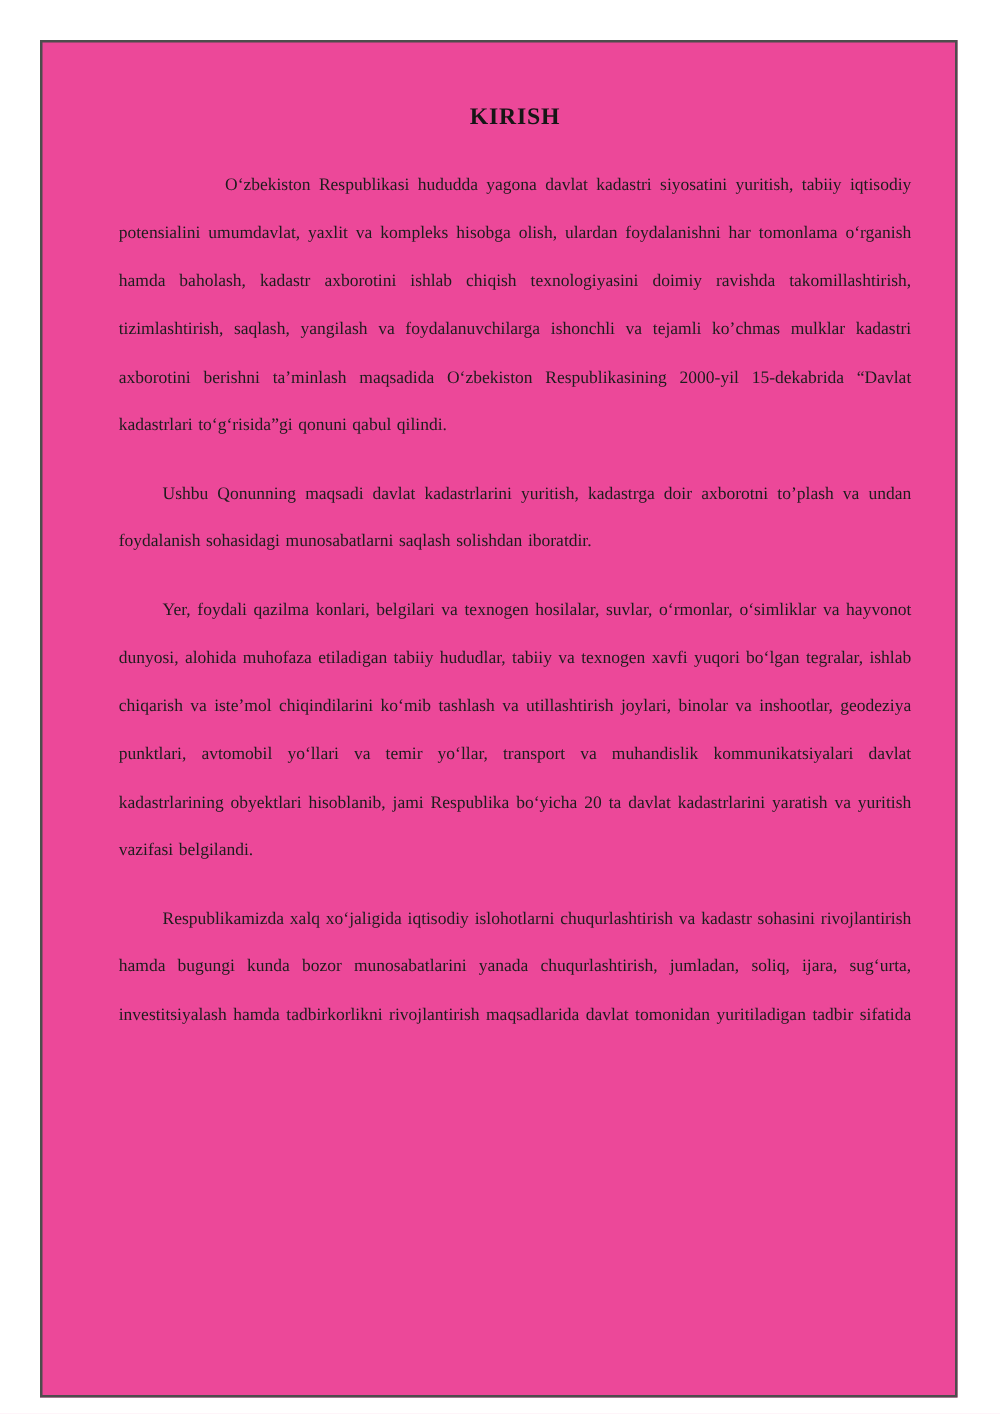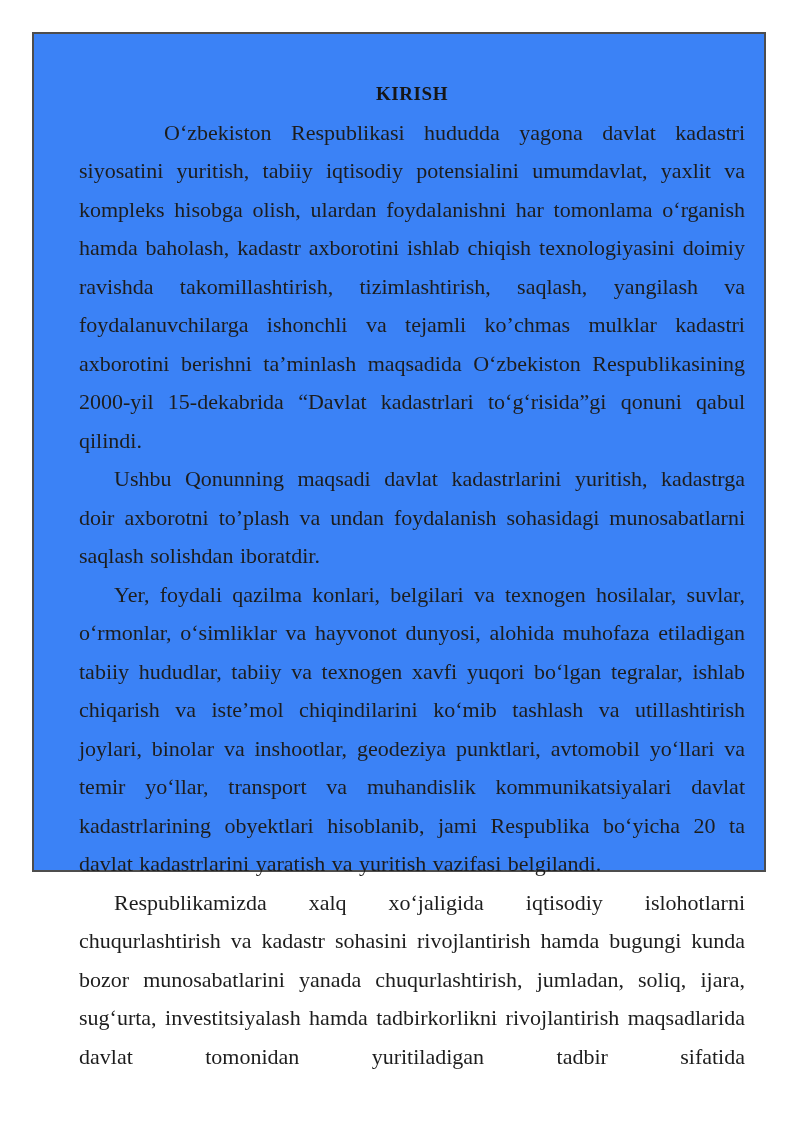--- a/index.html
+++ b/index.html
@@ -12,38 +12,38 @@
     height: 1131px;
     position: relative;
     font-family: "Liberation Serif", "DejaVu Serif", serif;
     overflow: hidden;
   }
   .page-frame {
     position: absolute;
     left: 32px;
     top: 32px;
     width: 734px;
-    height: 840px;
+    height: 1086px;
     box-sizing: border-box;
     border: 2px solid #4d4d4d;
-    background: #3b82f6;
+    background: #ec4899;
     padding: 41px 19px 0 45px;
   }
   .title {
     margin: 0;
     font-size: 19px;
     font-weight: bold;
     line-height: 38.5px;
     text-align: center;
     color: #161616;
     letter-spacing: 0.6px;
   }
   .para {
-    margin: 0;
-    font-size: 22px;
+    margin: 16px;
+    font-size: 14px;
     line-height: 38.5px;
     text-align: justify;
     color: #1d1d1d;
     word-spacing: 1px;
   }
   .para-first {
     text-indent: 85px;
   }
   .para-indent {
     text-indent: 35px;

